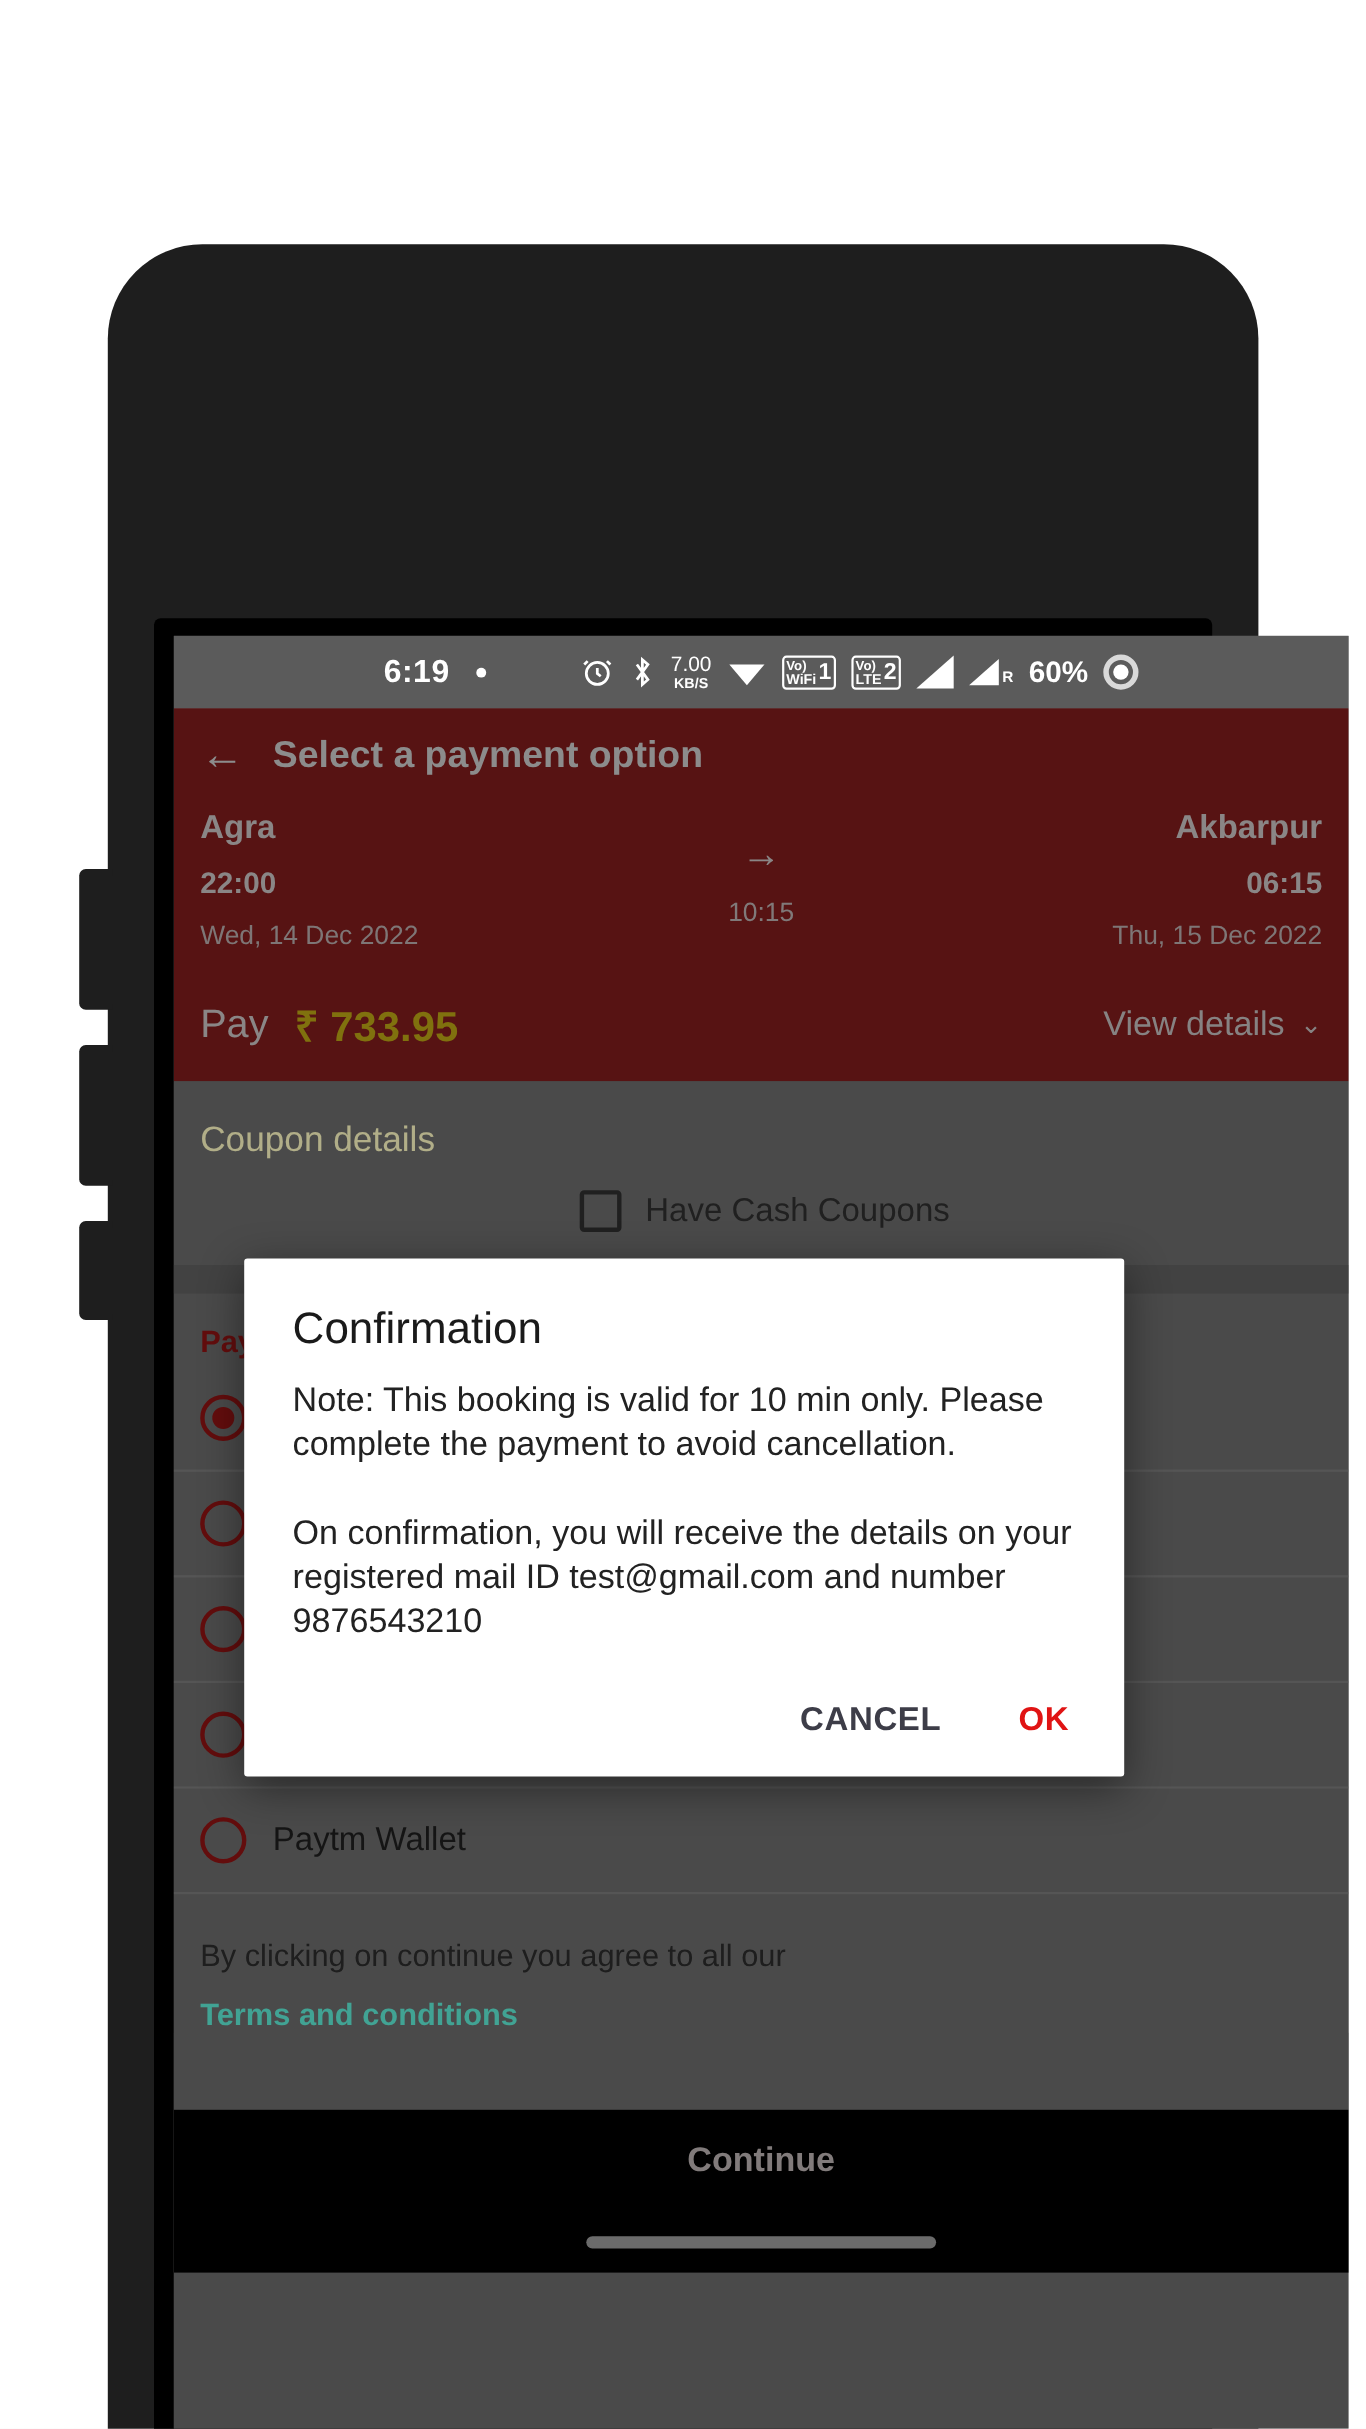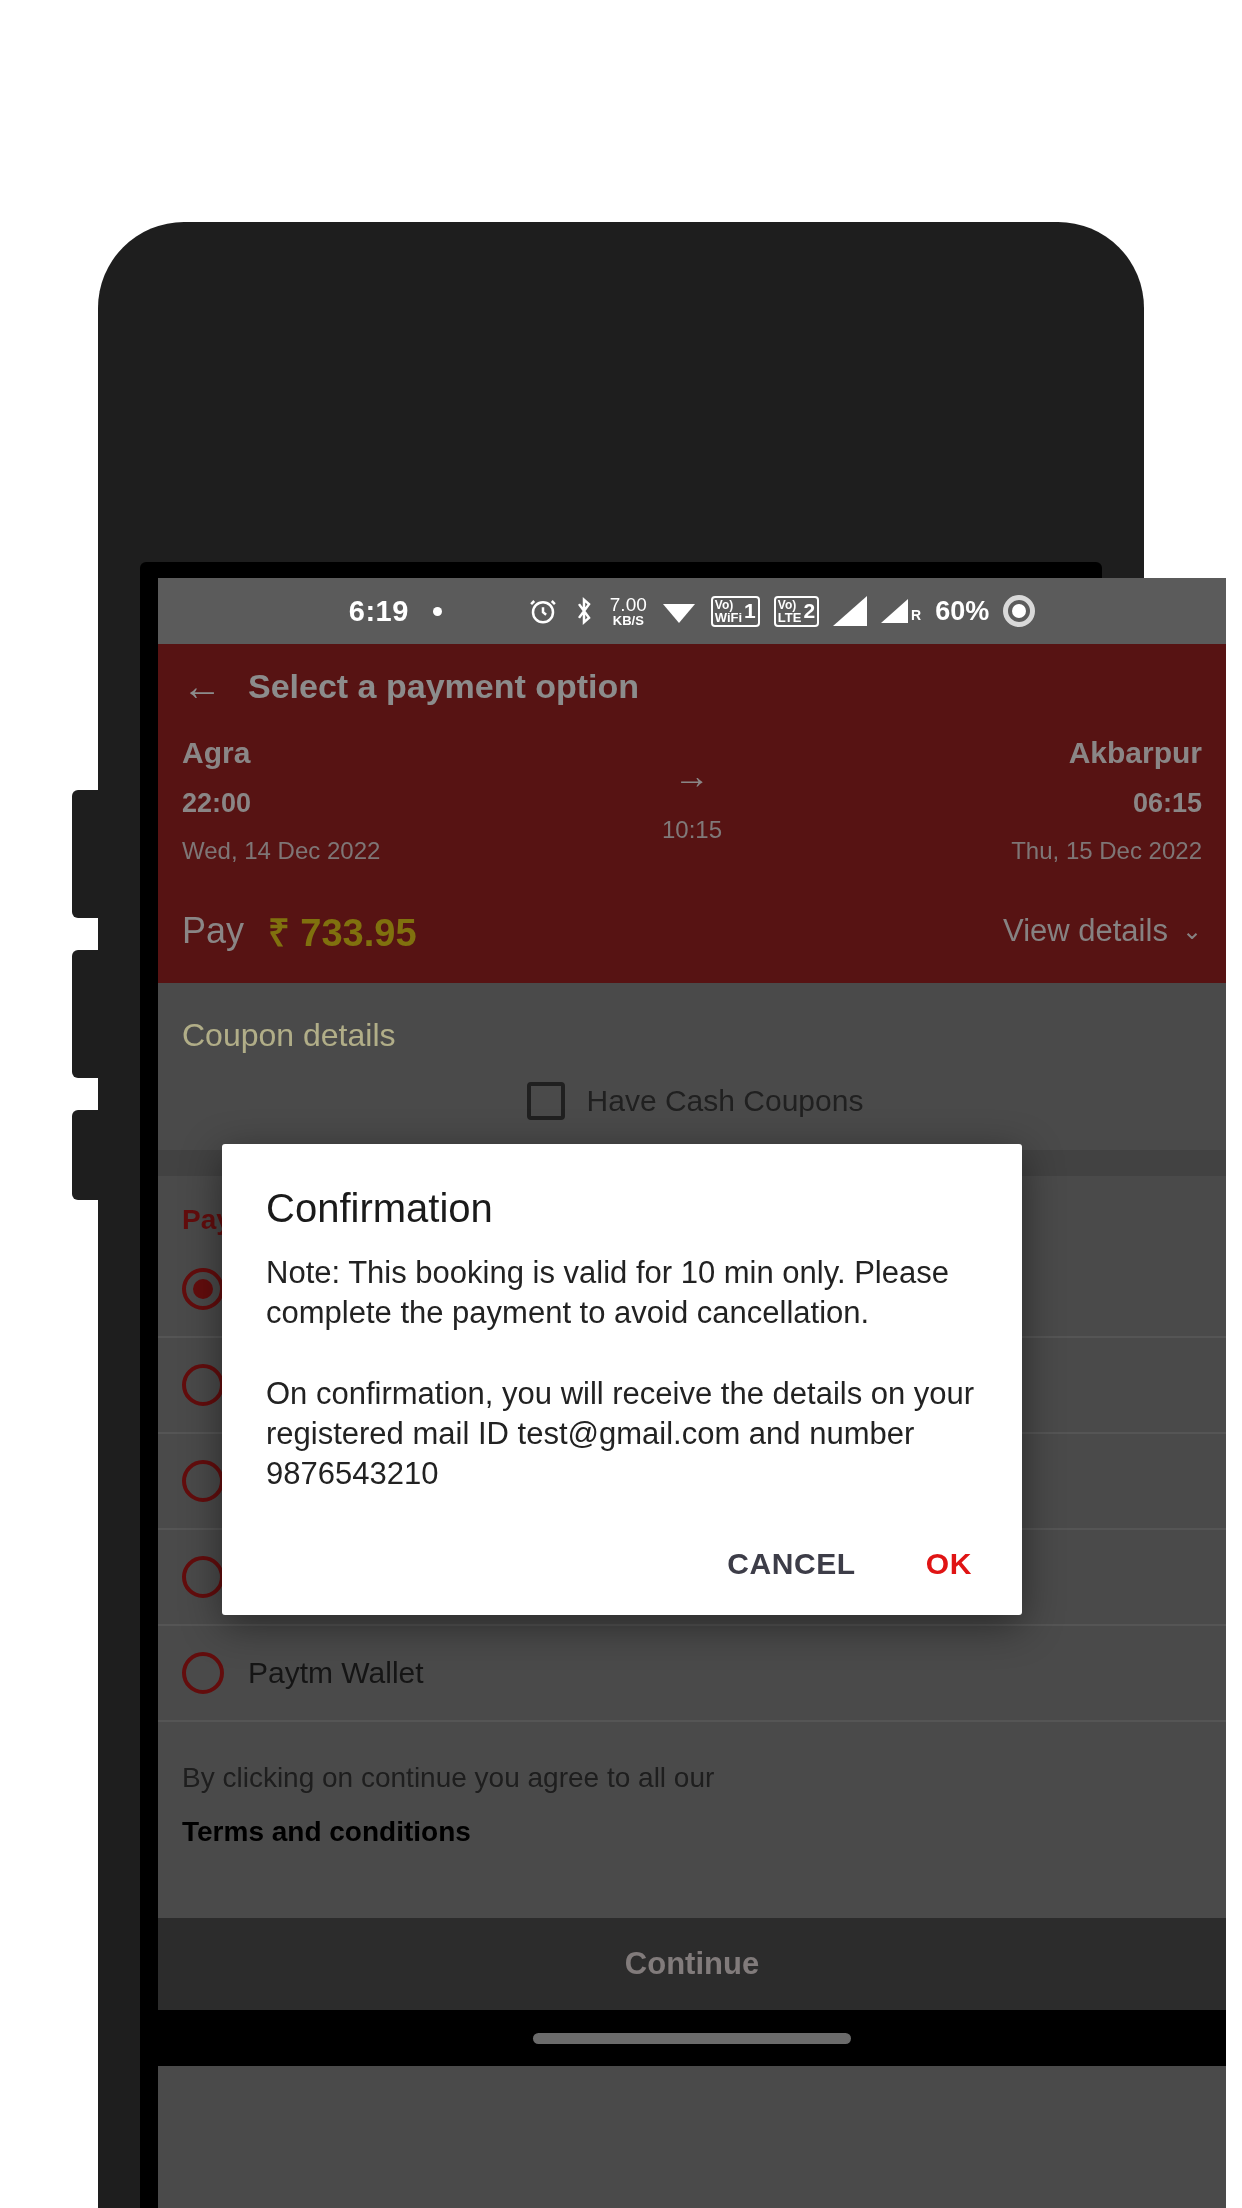--- a/index.html
+++ b/index.html
@@ -117,25 +117,25 @@
     display: flex; align-items: center; gap: 24px;
     padding: 26px 24px; border-bottom: 2px solid #7a7a7a;
   }
   .radio { width: 42px; height: 42px; border: 4px solid #8e1313; border-radius: 50%;
            display:flex; align-items:center; justify-content:center; flex: 0 0 auto; }
   .radio.sel::after { content:''; width: 20px; height: 20px; border-radius:50%; background:#8e1313; }
   .opt-label { font-size: 30px; color: #1f1f1f; }
 
   .terms { padding: 40px 24px 0 24px; }
   .terms-text { font-size: 28px; color: #2b2b2b; }
-  .terms-link { font-size: 28px; font-weight: 700; color: #000000; margin-top: 22px; }
+  .terms-link { font-size: 28px; font-weight: 700; color: #5eead4; margin-top: 22px; }
 
   .btm-band { height: 70px; background: #6b6b6b; }
   .continue-btn {
-    height: 92px; background: #404040;
+    height: 92px; background: #000000;
     display: flex; align-items: center; justify-content: center;
     font-size: 31px; font-weight: 700; color: #b9b0b0;
   }
   .home-area { height: 56px; background: #000; display:flex; align-items:center; justify-content:center; }
   .home-bar { width: 318px; height: 11px; border-radius: 6px; background: #9a9a9a; }
 
   
   .scrim {
     position: absolute; left: 0; top: 66px; right: 0; bottom: 0;
     background: rgba(0,0,0,0.30); pointer-events: none;

